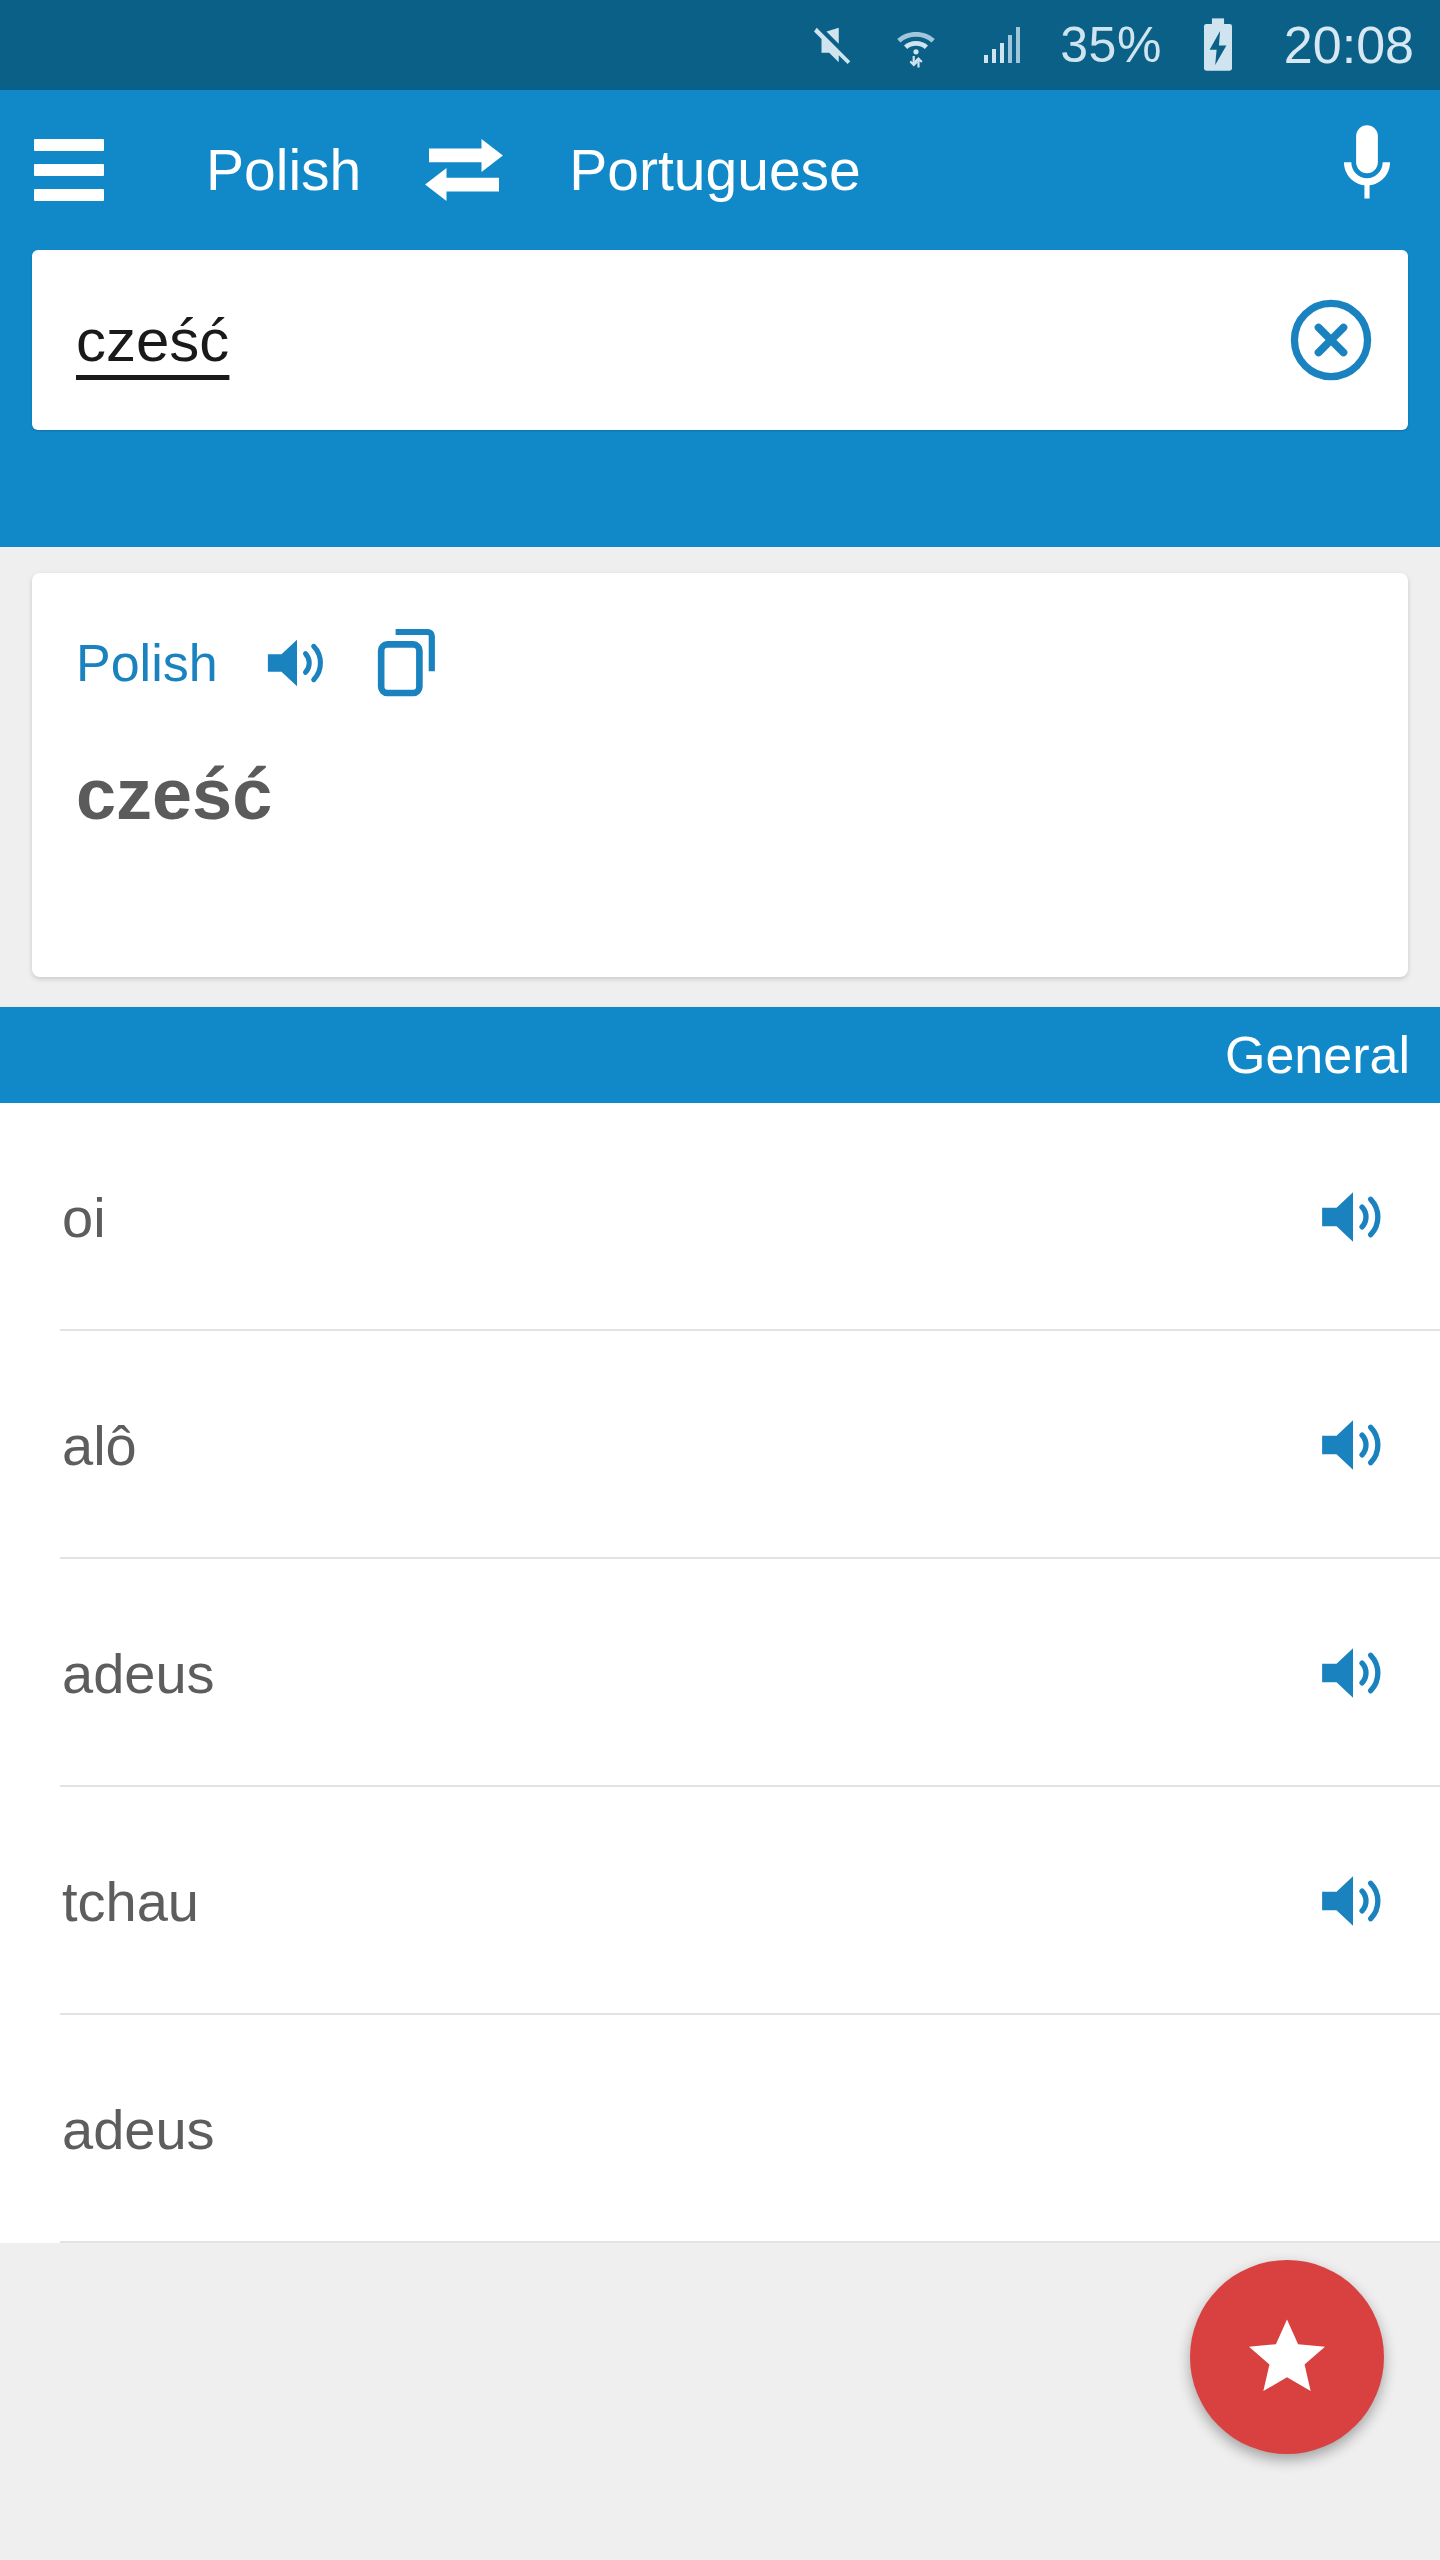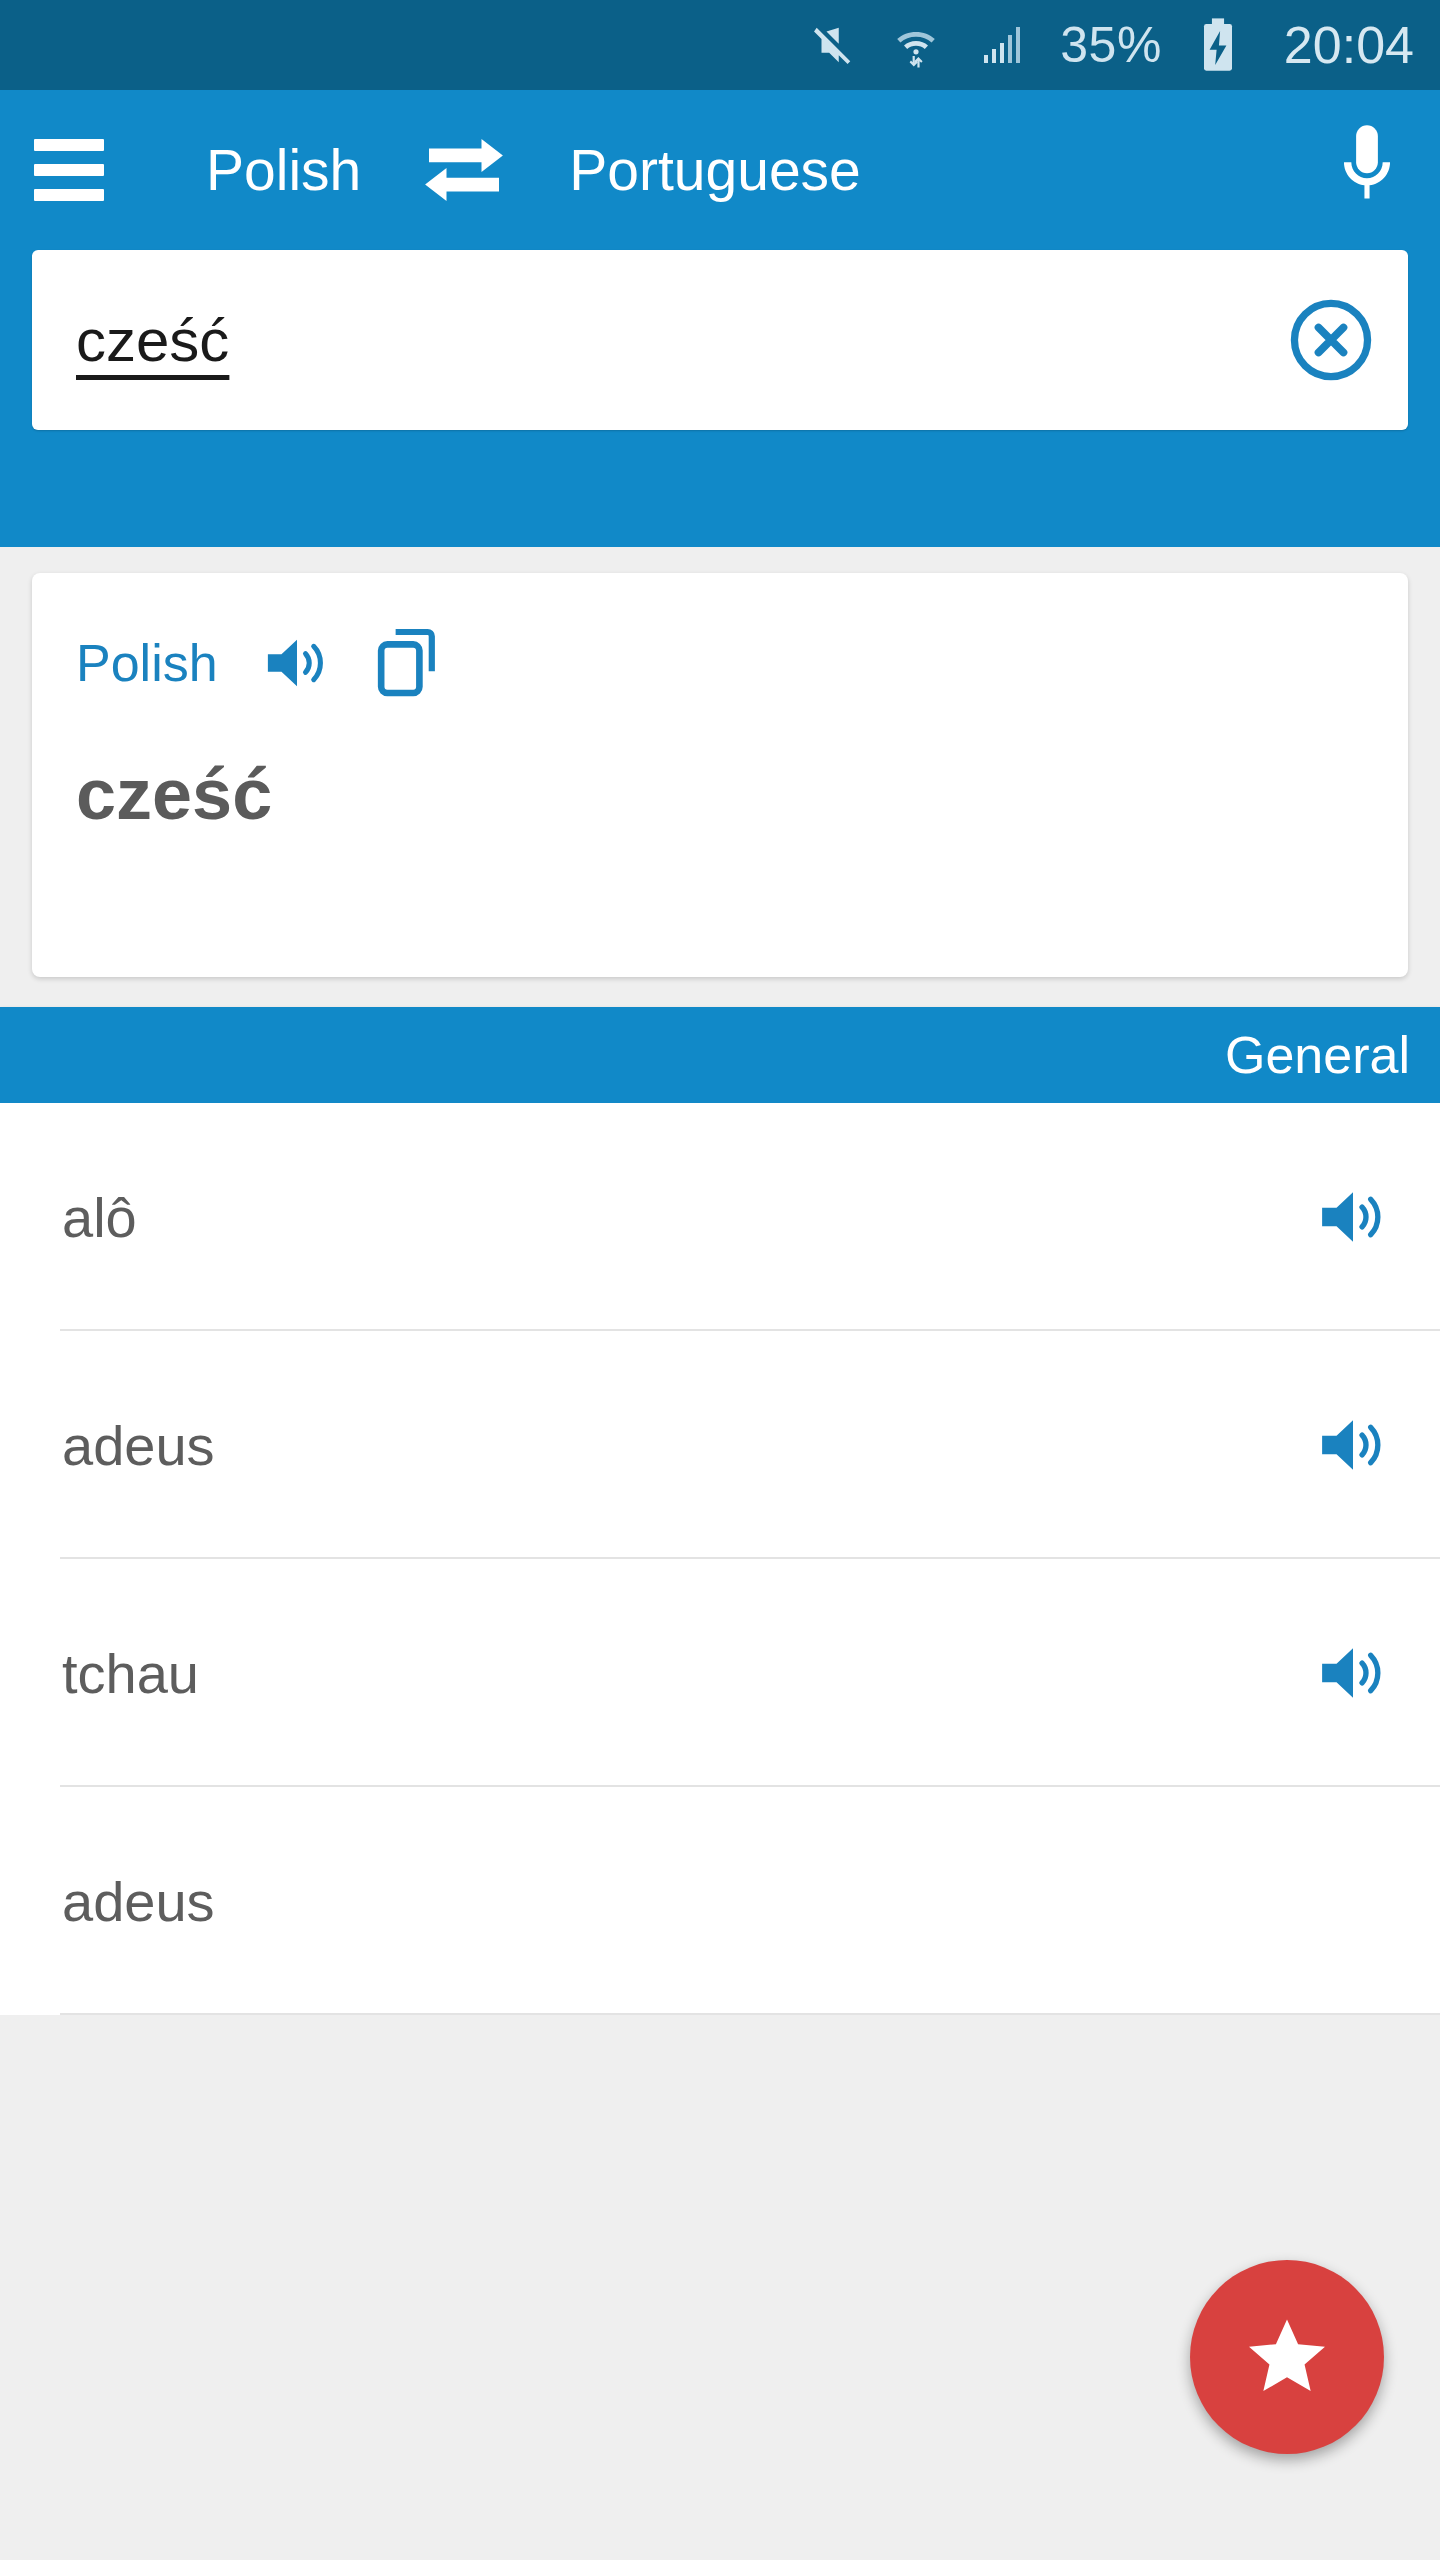--- a/index.html
+++ b/index.html
@@ -138,21 +138,21 @@
     <span class="sb-text">35%</span>
 
     <span class="sb-icon">
       <svg width="40" height="56" viewBox="0 0 14 24">
         <rect x="4.4" y="0.6" width="5.2" height="2.4" fill="#cfe4ef"></rect>
         <rect x="1" y="3" width="12" height="20" rx="1" fill="#cfe4ef"></rect>
         <path fill="#0b6088" d="M7.9 6 L3.4 14 H6.4 L5.8 20.6 L10.6 12.2 H7.4 Z"></path>
       </svg>
     </span>
 
-    <span class="sb-clock">20:04</span>
+    <span class="sb-clock">20:08</span>
   </div>
 
   <div class="appbar">
 
     <div class="appbar-top">
 
       <div class="hamburger">
         <span></span>
           <span></span>
           <span></span>
@@ -214,20 +214,30 @@
       <div class="card-word">cześć</div>
     </div>
   </div>
 
   <div class="sectionbar">
     <span class="sectionbar-label">General</span>
   </div>
 
   <div class="list">
 
+    <div class="row">
+      <span class="row-word">oi</span>
+      <span class="row-speaker">
+        <svg viewBox="0 0 34 30" width="70" height="62">
+          <path fill="#1a82bf" d="M2 10.5 h7 L17 3 v24 L9 19.5 H2 z"></path>
+          <path fill="none" stroke="#1a82bf" stroke-width="2.6" stroke-linecap="round" d="M21.4 10.2 a7 7 0 0 1 0 9.6"></path>
+          <path fill="none" stroke="#1a82bf" stroke-width="2.6" stroke-linecap="round" d="M25.6 6.4 a12.4 12.4 0 0 1 0 17.2"></path>
+        </svg>
+      </span>
+    </div>
 
 
     <div class="row">
       <span class="row-word">alô</span>
       <span class="row-speaker">
         <svg viewBox="0 0 34 30" width="70" height="62">
           <path fill="#1a82bf" d="M2 10.5 h7 L17 3 v24 L9 19.5 H2 z"></path>
           <path fill="none" stroke="#1a82bf" stroke-width="2.6" stroke-linecap="round" d="M21.4 10.2 a7 7 0 0 1 0 9.6"></path>
           <path fill="none" stroke="#1a82bf" stroke-width="2.6" stroke-linecap="round" d="M25.6 6.4 a12.4 12.4 0 0 1 0 17.2"></path>
         </svg>

